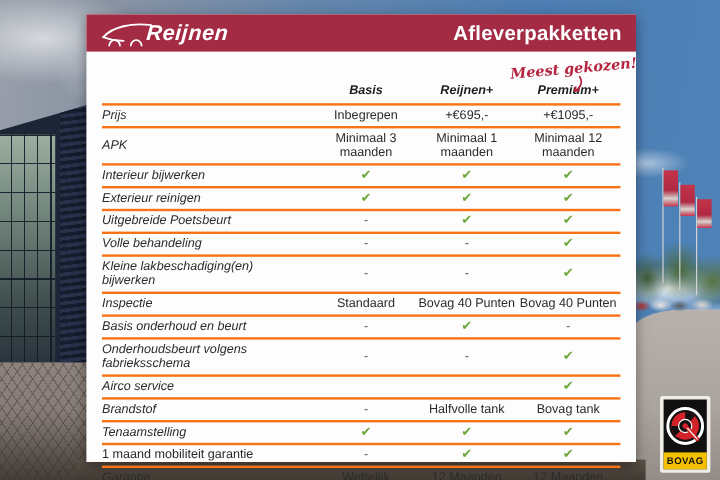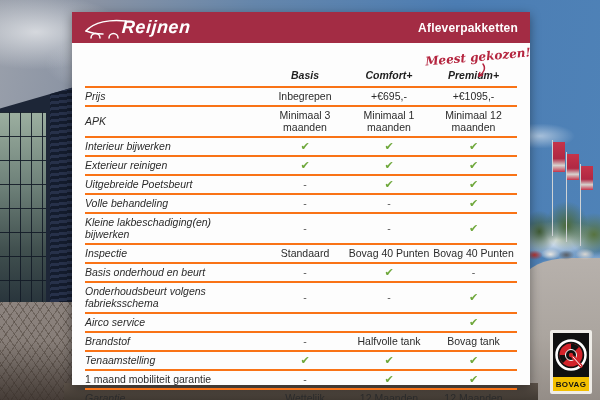--- a/index.html
+++ b/index.html
@@ -83,21 +83,21 @@
   .card-header{
     height:31px;background:#a32c44;display:flex;align-items:center;
     justify-content:space-between;padding:0 12px;
   }
   .logo{display:flex;align-items:center;color:#fff;}
   .logo svg{display:block;margin-right:-6px;}
   .logo-text{
     font-style:italic;font-weight:bold;font-size:18px;letter-spacing:.5px;
     transform:skewX(-4deg);
   }
-  .card-title{color:#fff;font-weight:bold;font-size:12px;letter-spacing:.2px;margin-left:45px;}
+  .card-title{color:#fff;font-weight:bold;font-size:17px;letter-spacing:.2px;margin-left:45px;}
   .annotation{
     position:absolute;top:38px;left:336px;width:140px;text-align:center;
     color:#b5253f;font-family:"DejaVu Serif",serif;font-style:italic;
     font-weight:bold;font-size:12px;transform:rotate(-5deg);
   }
   .annotation-arrow{position:absolute;top:51px;left:398px;}
   
   .pkg-table{margin:24px 13px 0 13px;font-size:10.5px;color:#2b2b2b;}
   .t-row{
     display:grid;grid-template-columns:178px 84px 84px 85px;
@@ -178,21 +178,21 @@
         <path d="M9 13 L 12.5 12.2"></path>
         <path d="M9 13 L 9.8 9.6"></path>
       </g>
     </svg>
   </span>
 
   <div class="pkg-table">
     <div class="t-row head">
       <span class="row-label"></span>
       <span class="cell">Basis</span>
-      <span class="cell">Comfort+</span>
+      <span class="cell">Reijnen+</span>
       <span class="cell">Premium+</span>
     </div>
 
   <div class="t-row">
     <span class="row-label">Prijs</span>
     <span class="cell">Inbegrepen</span>
     <span class="cell">+€695,-</span>
     <span class="cell">+€1095,-</span>
   </div>
 

